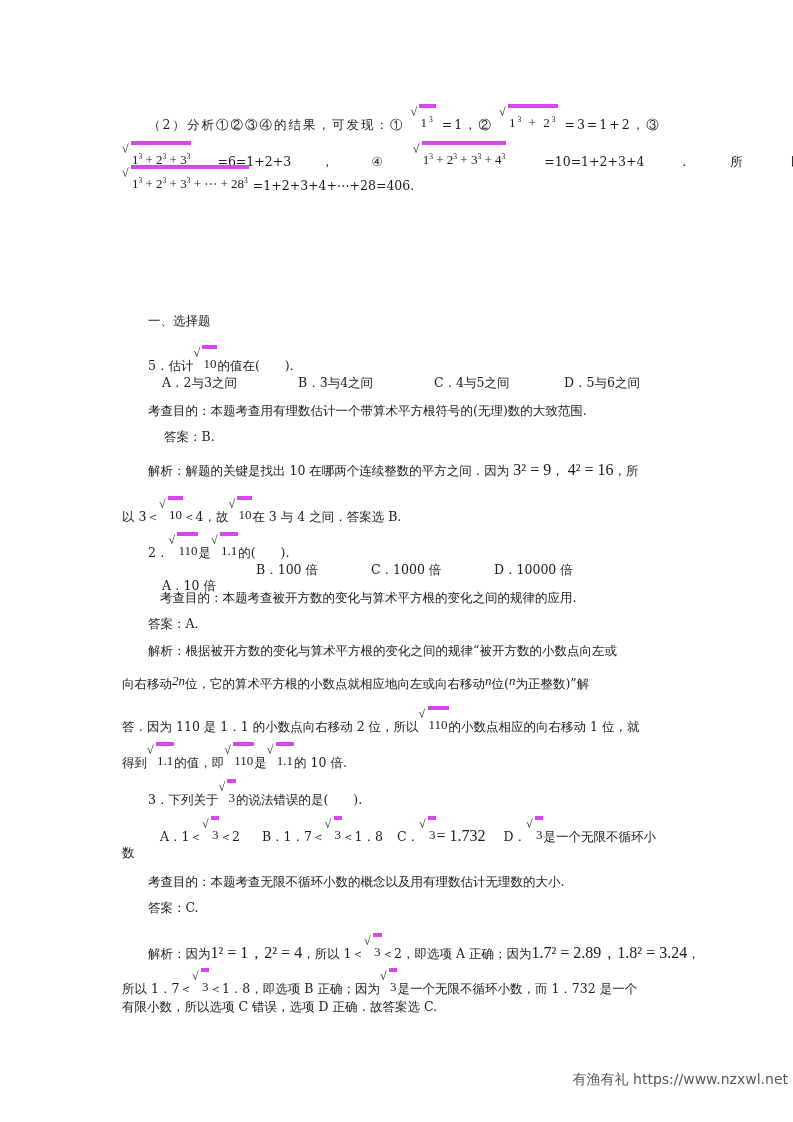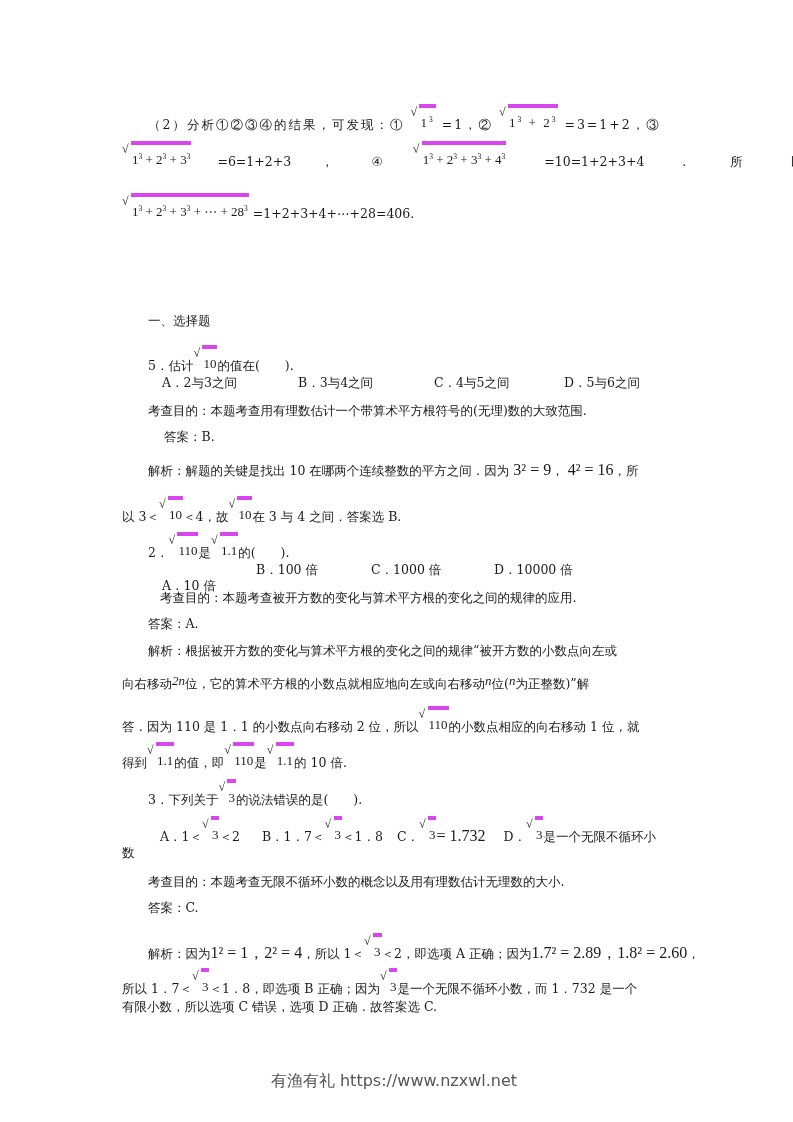--- a/index.html
+++ b/index.html
@@ -5,22 +5,22 @@
   html, body { margin: 0; padding: 0; background: #ffffff; }
   body { width: 793px; height: 1122px; position: relative; overflow: hidden;
          font-family: "DejaVu Serif", "Liberation Serif", serif; color: #1a1a1a; font-size: 12.5px; }
   .line { position: absolute; white-space: nowrap; line-height: 18px; }
   .m { font-family: "Liberation Serif", "DejaVu Serif", serif; font-size: 16px; }
   .sqrt { display: inline-block; position: relative; font-family: "Liberation Serif", serif; font-size: 13px; padding-left: 9px; vertical-align: 2px; }
   .sqrt::before { content: "\221A"; position: absolute; left: 0; top: -1px; font-size: 12px; }
   .sqrt .rad { border-top: 4px solid #d946ef; padding: 8px 1px; display: inline-block; line-height: 14px; }
   sup { font-size: 7.5px; vertical-align: 5px; line-height: 0; }
   .it { font-style: italic; font-family: "Liberation Serif", serif; font-size: 13px; vertical-align: 3px; }
-  .footer { position: absolute; top: 1071px; left: 0; width: 788px; text-align: center;
-            font-family: "DejaVu Sans", "Liberation Sans", sans-serif; font-size: 16px; color: #555; }
+  .footer { position: absolute; top: 1071px; left: 0; width: 788px; text-align: right;
+            font-family: "DejaVu Sans", "Liberation Sans", sans-serif; font-size: 14px; color: #555; }
   .sp { display: inline-block; }
 </style>
 </head>
 <body>
 
 <div>
   <div class="line" style="top:104px;left:148px;letter-spacing:2px;">
     <span>（2）分析①②③④的结果，可发现：①</span>
     <span class="sqrt"><span class="rad"><span>1</span><sup>3</sup></span></span>
     <span>=1，②</span>
@@ -39,21 +39,21 @@
     <span class="sqrt"><span class="rad">1<sup>3</sup> + 2<sup>3</sup> + 3<sup>3</sup> + 4<sup>3</sup></span></span>
     <span class="sp" style="width:30px"></span>
     <span>=10=1+2+3+4</span>
     <span class="sp" style="width:30px"></span>
     <span>.</span>
     <span class="sp" style="width:36px"></span>
     <span>所</span>
     <span class="sp" style="width:40px"></span>
     <span>以</span>
   </div>
-  <div class="line" style="top:193px;left:122px;text-align:center;">
+  <div class="line" style="top:165px;left:122px;text-align:center;">
     <span class="sqrt"><span class="rad">1<sup>3</sup> + 2<sup>3</sup> + 3<sup>3</sup> + ⋯ + 28<sup>3</sup></span></span>
     <span>=1+2+3+4+⋯+28=406.</span>
   </div>
 </div>
 
 <div class="line" style="top:312px;left:148px;">一、选择题</div>
 
 <div>
   <div class="line" style="top:345px;left:148px;">
     <span>5．估计</span><span class="sqrt"><span class="rad">10</span></span><span>的值在(　　).</span>
@@ -106,21 +106,21 @@
     <span><span>B．1．7＜</span><span class="sqrt"><span class="rad">3</span></span><span>＜1．8</span></span>
     <span class="sp" style="width:6px"></span>
     <span><span>C．</span><span class="sqrt"><span class="rad">3</span></span><span class="m">= 1.732</span></span>
     <span class="sp" style="width:10px"></span>
     <span><span>D．</span><span class="sqrt"><span class="rad">3</span></span><span>是一个无限不循环小</span></span>
   </div>
   <div class="line" style="top:844px;left:122px;">数</div>
   <div class="line" style="top:873px;left:148px;">考查目的：本题考查无限不循环小数的概念以及用有理数估计无理数的大小.</div>
   <div class="line" style="top:899px;left:148px;">答案：C.</div>
   <div class="line" style="top:933px;left:148px;">
-    <span>解析：因为</span><span class="m">1² = 1，2² = 4</span><span>，所以 1＜</span><span class="sqrt"><span class="rad">3</span></span><span>＜2，即选项 A 正确；因为</span><span class="m">1.7² = 2.89，1.8² = 2.60</span><span>，</span>
+    <span>解析：因为</span><span class="m">1² = 1，2² = 4</span><span>，所以 1＜</span><span class="sqrt"><span class="rad">3</span></span><span>＜2，即选项 A 正确；因为</span><span class="m">1.7² = 2.89，1.8² = 3.24</span><span>，</span>
   </div>
   <div class="line" style="top:968px;left:122px;">
     <span>所以 1．7＜</span><span class="sqrt"><span class="rad">3</span></span><span>＜1．8，即选项 B 正确；因为</span><span class="sqrt"><span class="rad">3</span></span><span>是一个无限不循环小数，而 1．732 是一个</span>
   </div>
   <div class="line" style="top:998px;left:122px;">有限小数，所以选项 C 错误，选项 D 正确．故答案选 C.</div>
 </div>
 
 <div class="footer">有渔有礼 https://www.nzxwl.net</div>
 
 </body></html>

